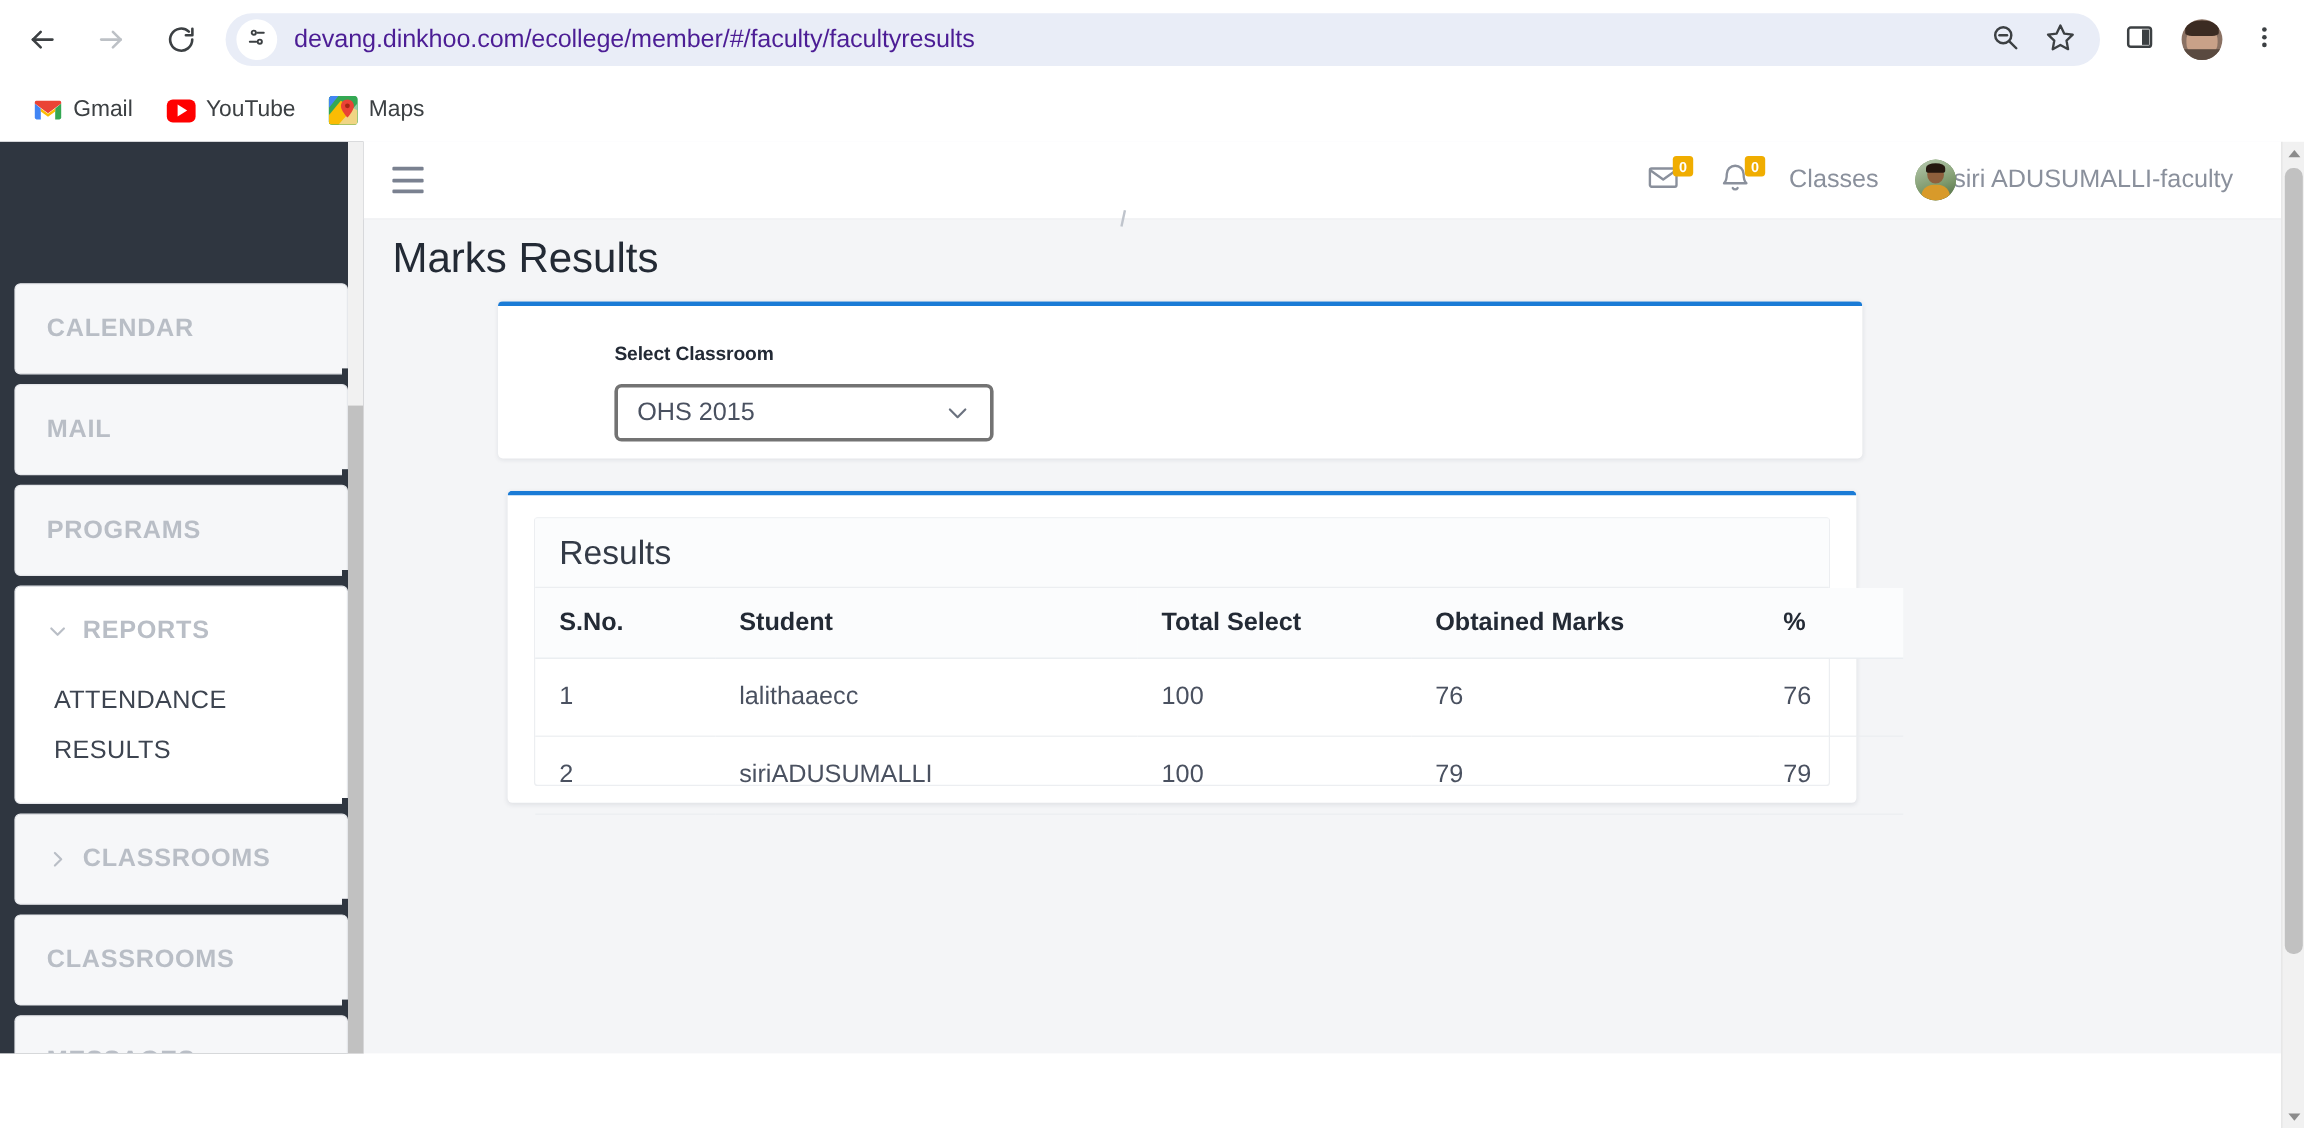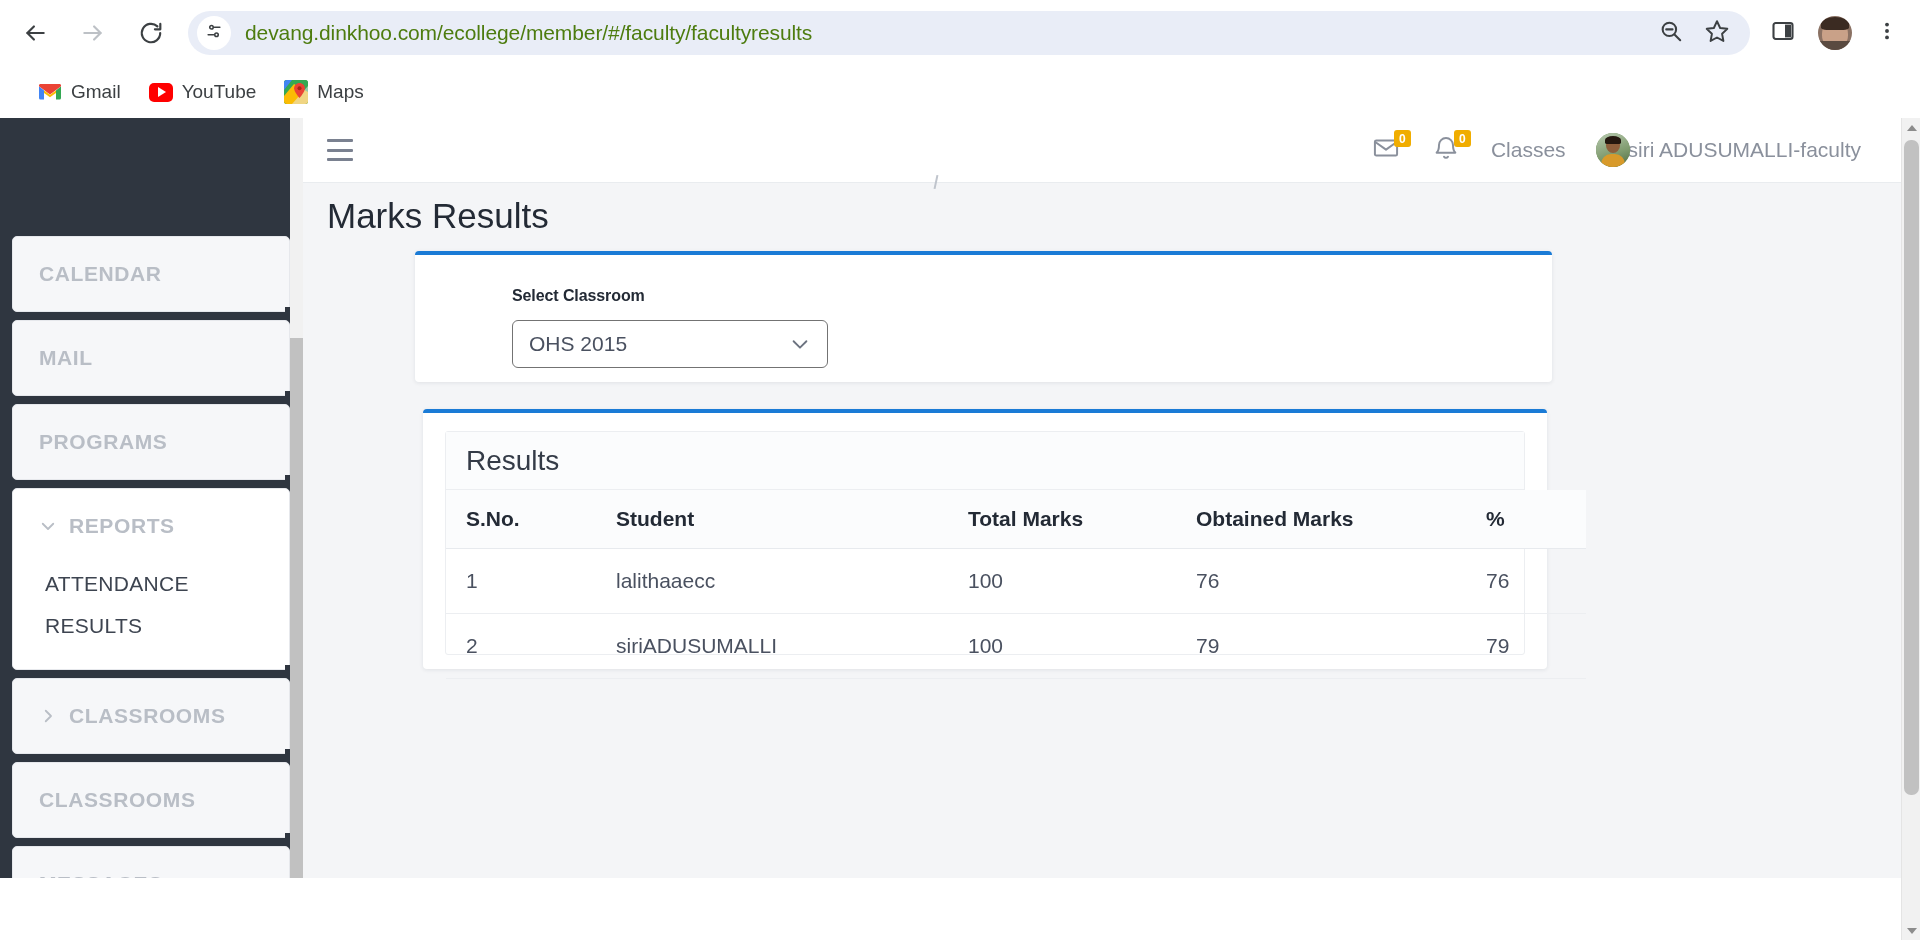--- a/index.html
+++ b/index.html
@@ -30,21 +30,21 @@
     flex: 1; height: 44px; margin-left: 14px; margin-right: 12px;
     background: #e9edf7; border-radius: 22px;
     display: flex; align-items: center; position: relative;
   }
   #site-info-btn {
     width: 34px; height: 34px; margin-left: 9px; border-radius: 50%;
     background: #ffffff; display: flex; align-items: center; justify-content: center;
     flex: none;
   }
   #url-text {
-    margin-left: 14px; font-size: 21px; color: #4d7c0f;
+    margin-left: 14px; font-size: 21px; color: #4c1d95;
     letter-spacing: -0.1px; white-space: nowrap; overflow: hidden;
   }
   #omnibox-actions {
     position: absolute; right: 6px; top: 0; height: 44px;
     display: flex; align-items: center; gap: 16px; padding-right: 12px;
   }
   .omni-icon { width: 30px; height: 30px; display: flex; align-items: center; justify-content: center; }
   #chrome-right {
     display: flex; align-items: center; gap: 10px; padding-right: 12px; flex: none;
   }
@@ -63,21 +63,21 @@
   #profile-avatar .face-hair {
     position: absolute; left: 3px; top: 1px; width: 28px; height: 13px;
     border-radius: 50% 50% 20% 20%; background: #3b2b22;
   }
   #profile-avatar .face-shirt {
     position: absolute; left: 0; bottom: 0; width: 34px; height: 9px; background: #5a4a40;
   }
 
   #bookmarks-row {
     position: absolute; left: 0; top: 66px; width: 1920px; height: 52px;
-    display: flex; align-items: center; padding-left: 28px; gap: 8px;
+    display: flex; align-items: center; padding-left: 18px; gap: 8px;
   }
   .bookmark {
     display: flex; align-items: center; gap: 9px;
     padding: 6px 10px; border-radius: 6px;
   }
   .bookmark-label { font-size: 19px; color: #3c4043; white-space: nowrap; }
   .bm-ico { width: 24px; height: 24px; flex: none; position: relative; }
 
   
   .gmail-ico { background: #ffffff; border-radius: 2px; overflow: hidden; }
@@ -223,21 +223,21 @@
     border-top: 4px solid #1a7bd6;
     border-radius: 4px;
     box-shadow: 0 1px 4px rgba(25,35,60,0.09);
   }
   #filter-card { left: 112px; top: 133px; width: 1137px; height: 131px; }
   .field-group { position: absolute; }
   .field-label {
     font-size: 16px; font-weight: bold; color: #232a35; letter-spacing: -0.1px;
   }
   .select-box {
-    margin-top: 15px; height: 48px; border: 1px solid #737373; border-radius: 6px;
+    margin-top: 15px; height: 48px; border: 3px solid #737373; border-radius: 6px;
     display: flex; align-items: center; padding: 0 16px;
     background: #ffffff;
   }
   .select-value { font-size: 21px; color: #4a5160; }
   .select-chev { margin-left: auto; width: 22px; height: 22px; }
 
   #results-card { left: 120px; top: 291px; width: 1124px; height: 260px; }
   #results-inner {
     position: absolute; left: 22px; top: 18px; width: 1080px; height: 224px;
     background: #ffffff; border: 1px solid #eceef1; border-radius: 3px;
@@ -560,21 +560,21 @@
 
     <div class="card" id="results-card">
       <div id="results-inner">
         <div id="results-heading">Results</div>
 
         <table id="results-table">
           <thead>
             <tr>
               <th class="col-sno">S.No.</th>
               <th class="col-student">Student</th>
-              <th class="col-total">Total Marks</th>
+              <th class="col-total">Total Select</th>
               <th class="col-obt">Obtained Marks</th>
               <th class="col-pct">%</th>
             </tr>
           </thead>
           <tbody>
             <tr>
               <td>1</td>
               <td>lalithaaecc</td>
               <td>100</td>
               <td>76</td>

